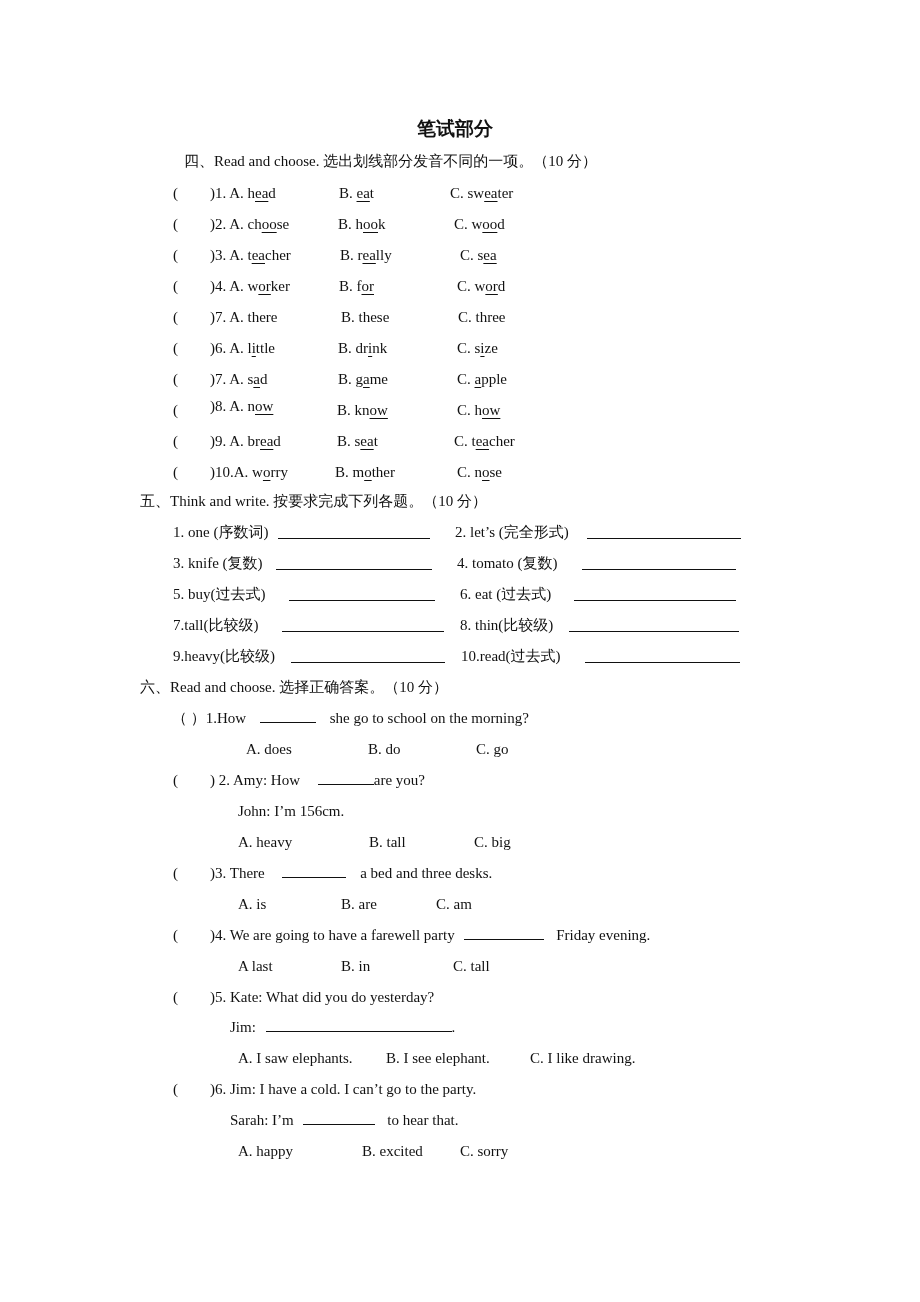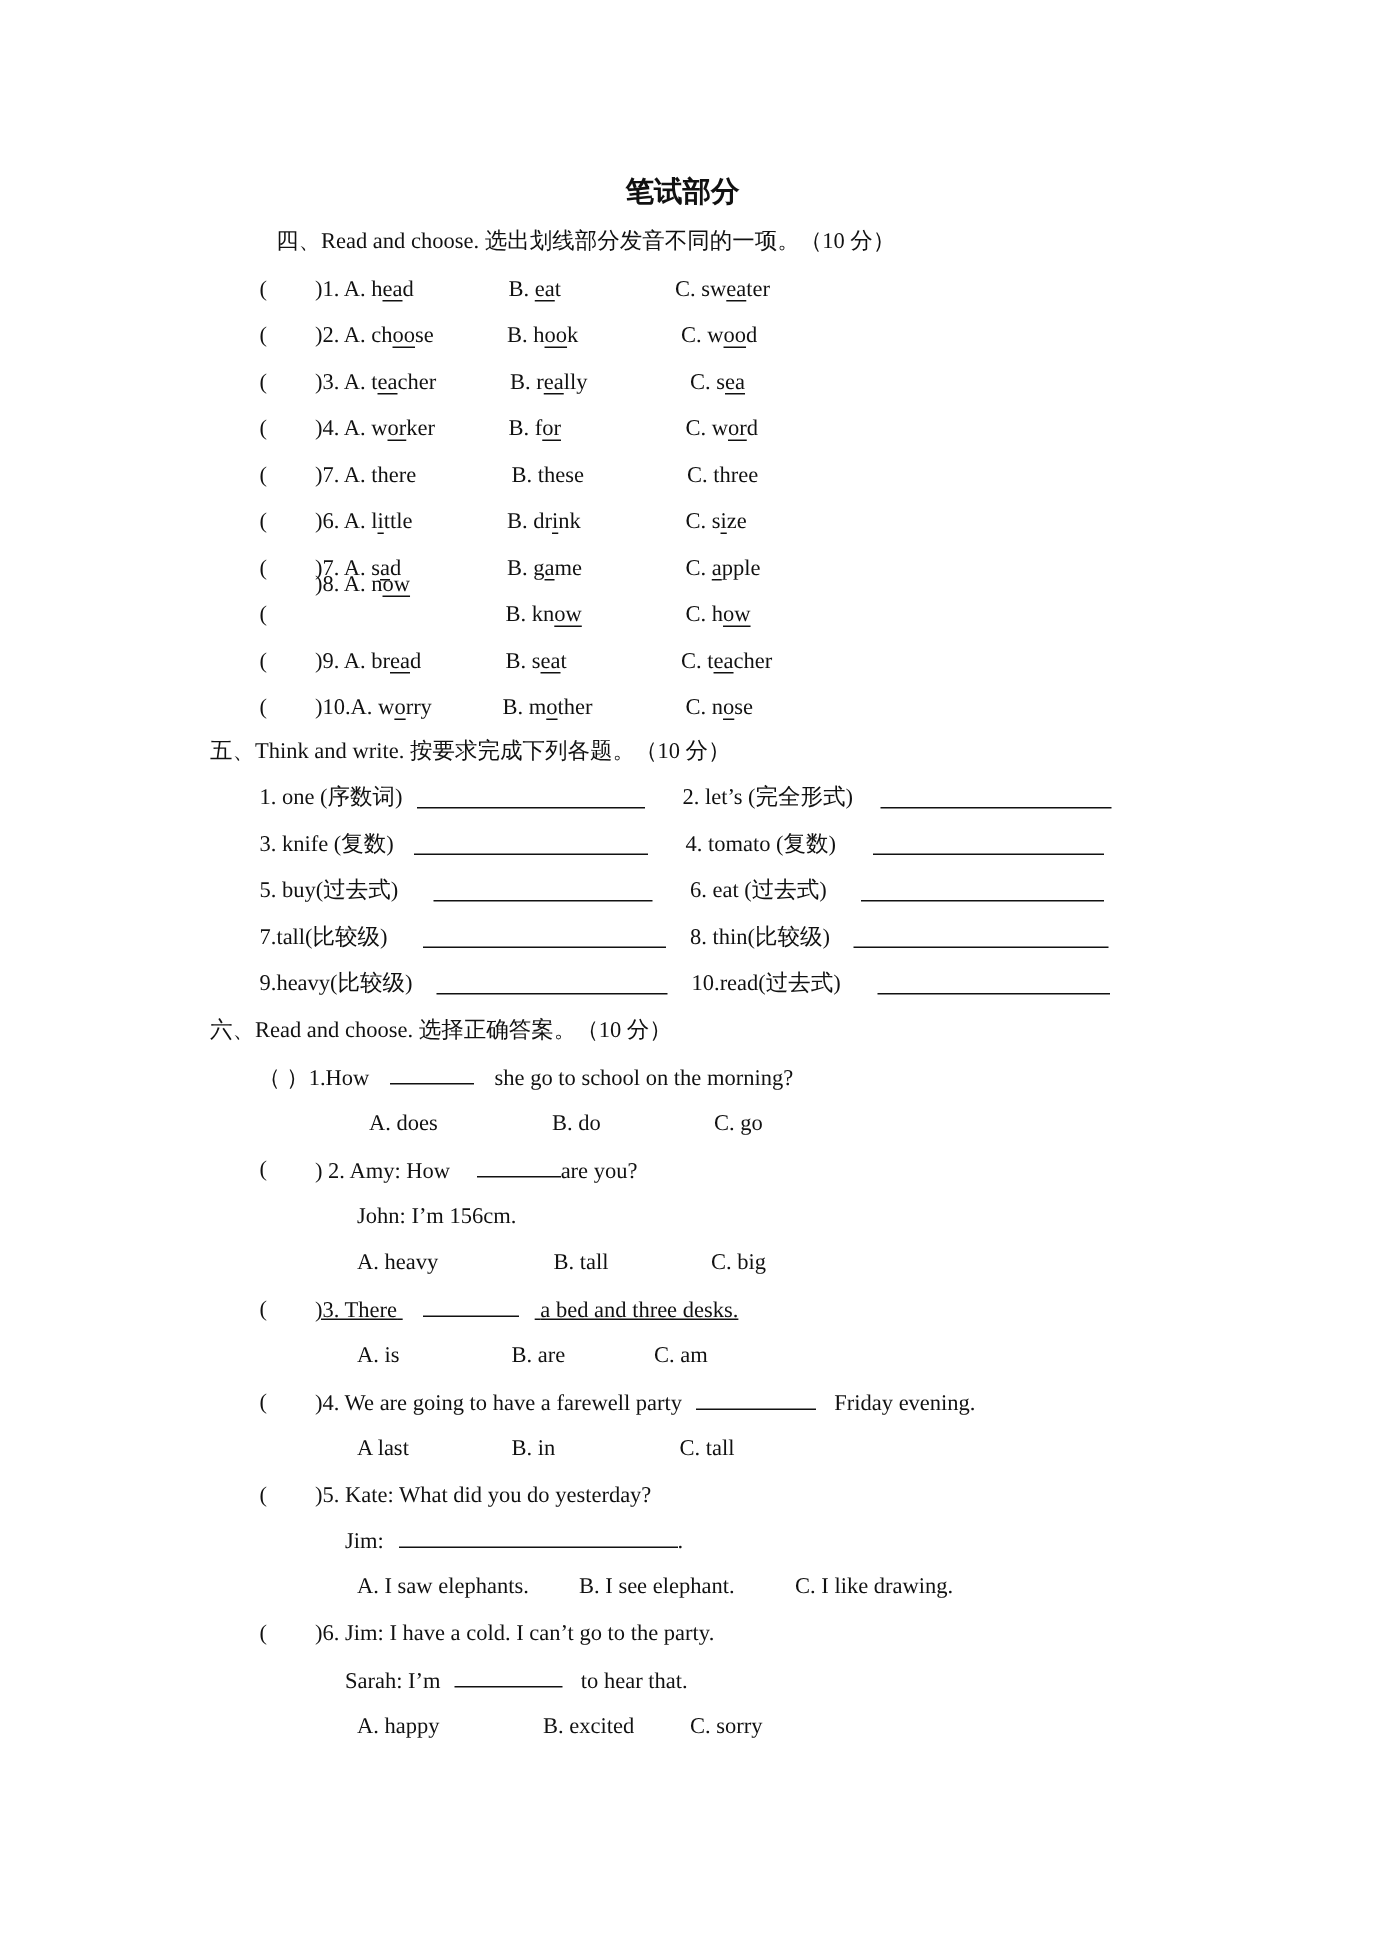--- a/index.html
+++ b/index.html
@@ -53,21 +53,21 @@
       <div class="abs" style="left: 457px; top: 338px;"><span>C. s</span><u class="ul">i</u><span>ze</span></div>
     </div>
     <div>
       <div class="abs" style="left: 173px; top: 369px;">(</div>
       <div class="abs" style="left: 210px; top: 369px;"><span>)7. A. </span><span>s</span><u class="ul">a</u><span>d</span></div>
       <div class="abs" style="left: 338px; top: 369px;"><span>B. g</span><u class="ul">a</u><span>me</span></div>
       <div class="abs" style="left: 457px; top: 369px;"><span>C. </span><u class="ul">a</u><span>pple</span></div>
     </div>
     <div>
       <div class="abs" style="left: 173px; top: 400px;">(</div>
-      <div class="abs" style="left: 210px; top: 380px;"><span>)8. A. </span><span>n</span><u class="ul">ow</u><span></span></div>
+      <div class="abs" style="left: 210px; top: 396px;"><span>)8. A. </span><span>n</span><u class="ul">ow</u><span></span></div>
       <div class="abs" style="left: 337px; top: 400px;"><span>B. kn</span><u class="ul">ow</u><span></span></div>
       <div class="abs" style="left: 457px; top: 400px;"><span>C. h</span><u class="ul">ow</u><span></span></div>
     </div>
     <div>
       <div class="abs" style="left: 173px; top: 431px;">(</div>
       <div class="abs" style="left: 210px; top: 431px;"><span>)9. A. </span><span>br</span><u class="ul">ea</u><span>d</span></div>
       <div class="abs" style="left: 337px; top: 431px;"><span>B. s</span><u class="ul">ea</u><span>t</span></div>
       <div class="abs" style="left: 454px; top: 431px;"><span>C. t</span><u class="ul">ea</u><span>cher</span></div>
     </div>
     <div>
@@ -117,21 +117,21 @@
 <div class="abs" style="left:210px;top:770px;">
   <span>) 2. Amy: How</span>
   <span class="blank" style="width:56px;margin-left:14px;"></span><span>are you?</span>
 </div>
 <div class="abs" style="left:238px;top:801px;">John: I’m 156cm.</div>
 <div class="abs" style="left:238px;top:832px;">A. heavy</div>
 <div class="abs" style="left:369px;top:832px;">B. tall</div>
 <div class="abs" style="left:474px;top:832px;">C. big</div>
 
 <div class="abs" style="left:173px;top:863px;">(</div>
-<div class="abs" style="left:210px;top:863px;text-decoration:underline;">
+<div class="abs" style="left:210px;top:863px;">
   <span>)3. There</span>
   <span class="blank" style="width:64px;margin:0 10px 0 14px;"></span>
   <span>a bed and three desks.</span>
 </div>
 <div class="abs" style="left:238px;top:894px;">A. is</div>
 <div class="abs" style="left:341px;top:894px;">B. are</div>
 <div class="abs" style="left:436px;top:894px;">C. am</div>
 
 <div class="abs" style="left:173px;top:925px;">(</div>
 <div class="abs" style="left:210px;top:925px;">

